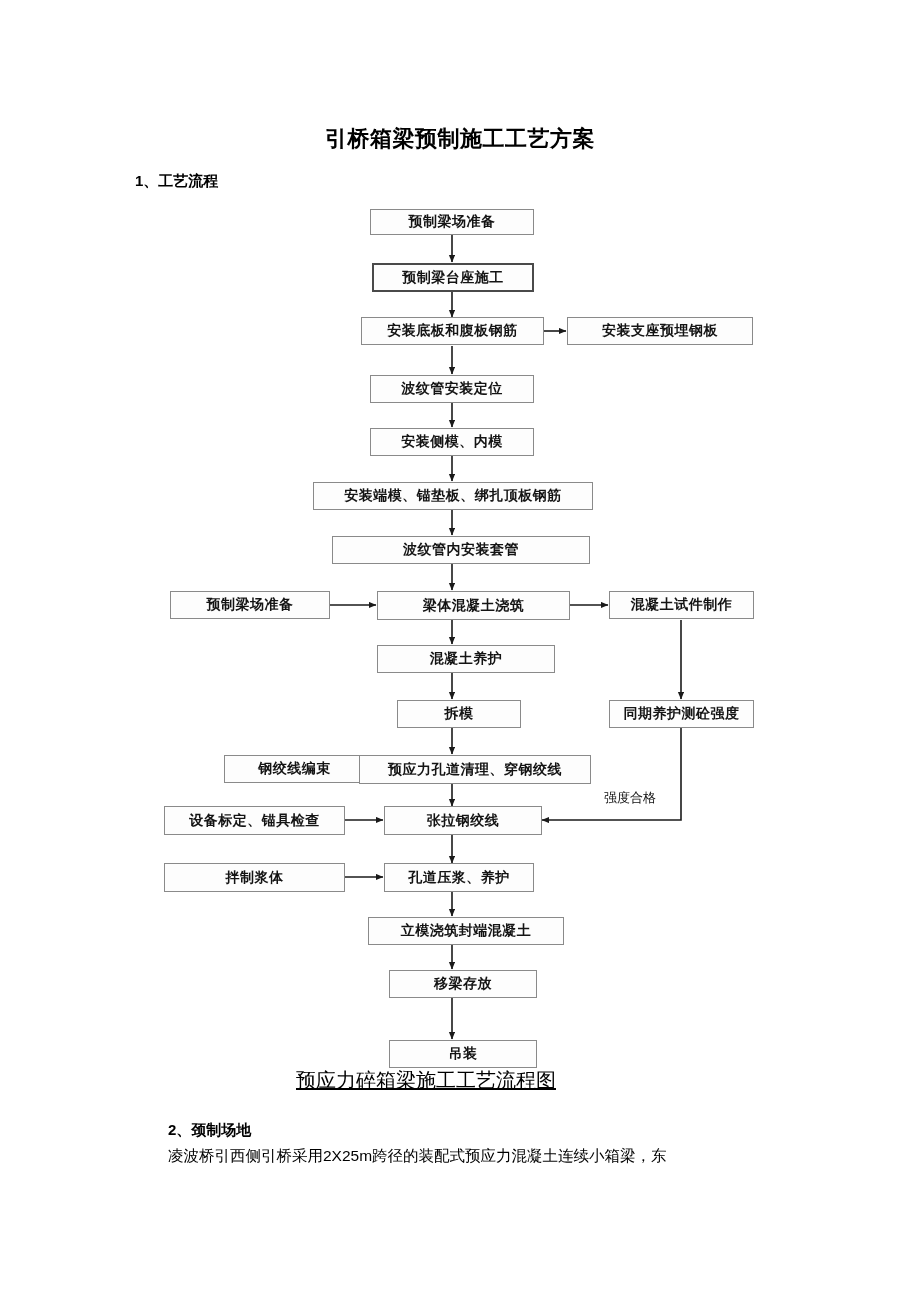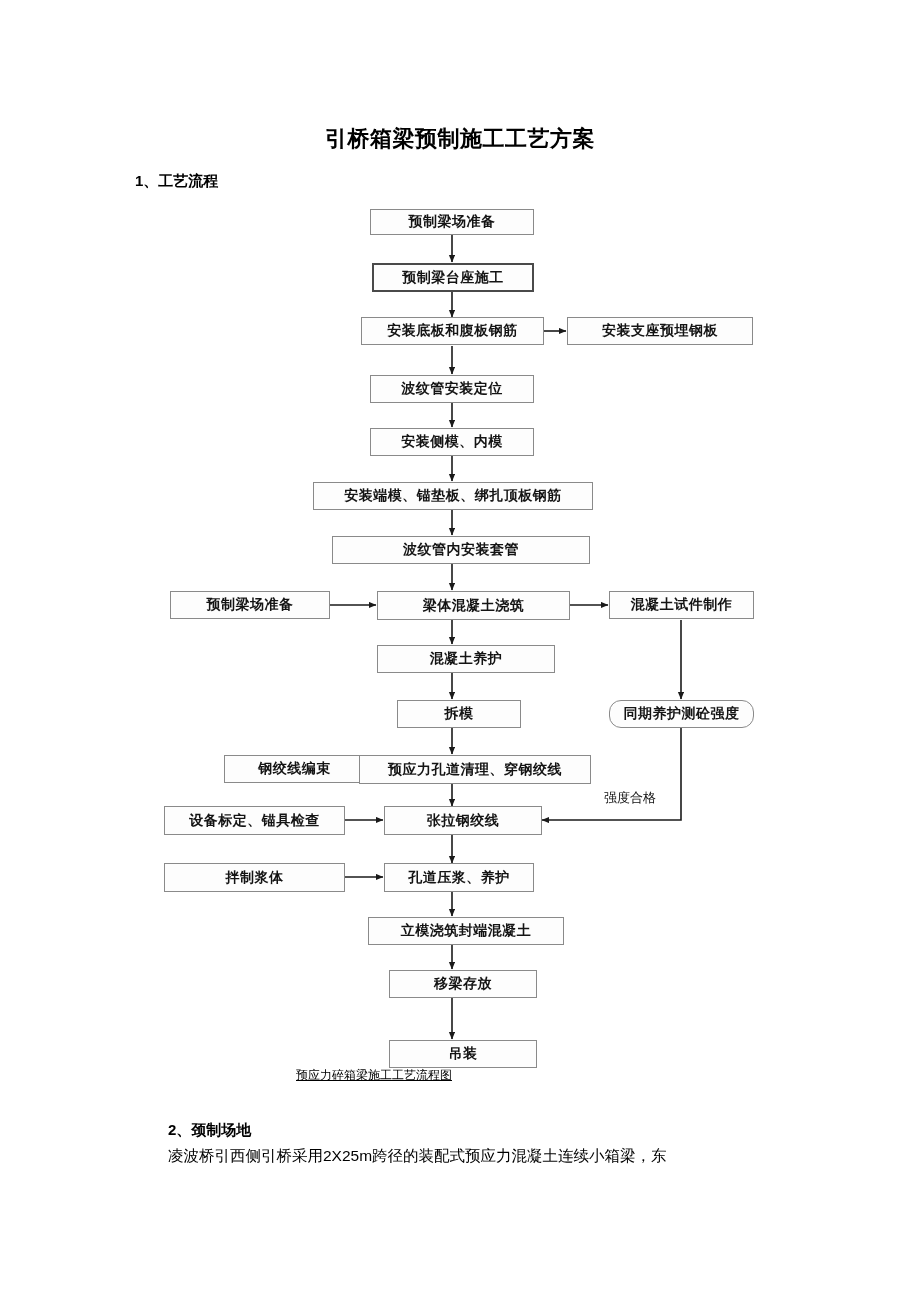--- a/index.html
+++ b/index.html
@@ -74,21 +74,21 @@
   }
   .edge-label {
     position: absolute;
     font-size: 13px;
     font-family: "Liberation Sans", "DejaVu Sans", sans-serif;
     white-space: nowrap;
     color: #111;
   }
   .caption {
     position: absolute;
-    font-size: 12px;
+    font-size: 20px;
     font-family: "Liberation Serif", "DejaVu Serif", serif;
     text-decoration: underline;
     white-space: nowrap;
   }
   svg.arrows {
     position: absolute;
     left: 0; top: 0;
     width: 920px;
     height: 1301px;
     pointer-events: none;
@@ -208,21 +208,21 @@
       </div>
 
     <div class="node" style="left:377px; top:628px; width:178px; height:28px;">
         <span>混凝土养护</span>
       </div>
 
     <div class="node" style="left:397px; top:683px; width:124px; height:28px;">
         <span>拆模</span>
       </div>
 
-    <div class="node" style="left:609px; top:683px; width:145px; height:28px;border-radius:12px;">
+    <div class="node" style="left:609px; top:683px; width:145px; height:28px;">
         <span>同期养护测砼强度</span>
       </div>
 
     <div class="node" style="left:184px; top:738px; width:141px; height:28px;margin-left:40px;">
         <span>钢绞线编束</span>
       </div>
 
     <div class="node" style="left:359px; top:738px; width:232px; height:29px;">
         <span>预应力孔道清理、穿钢绞线</span>
       </div>

